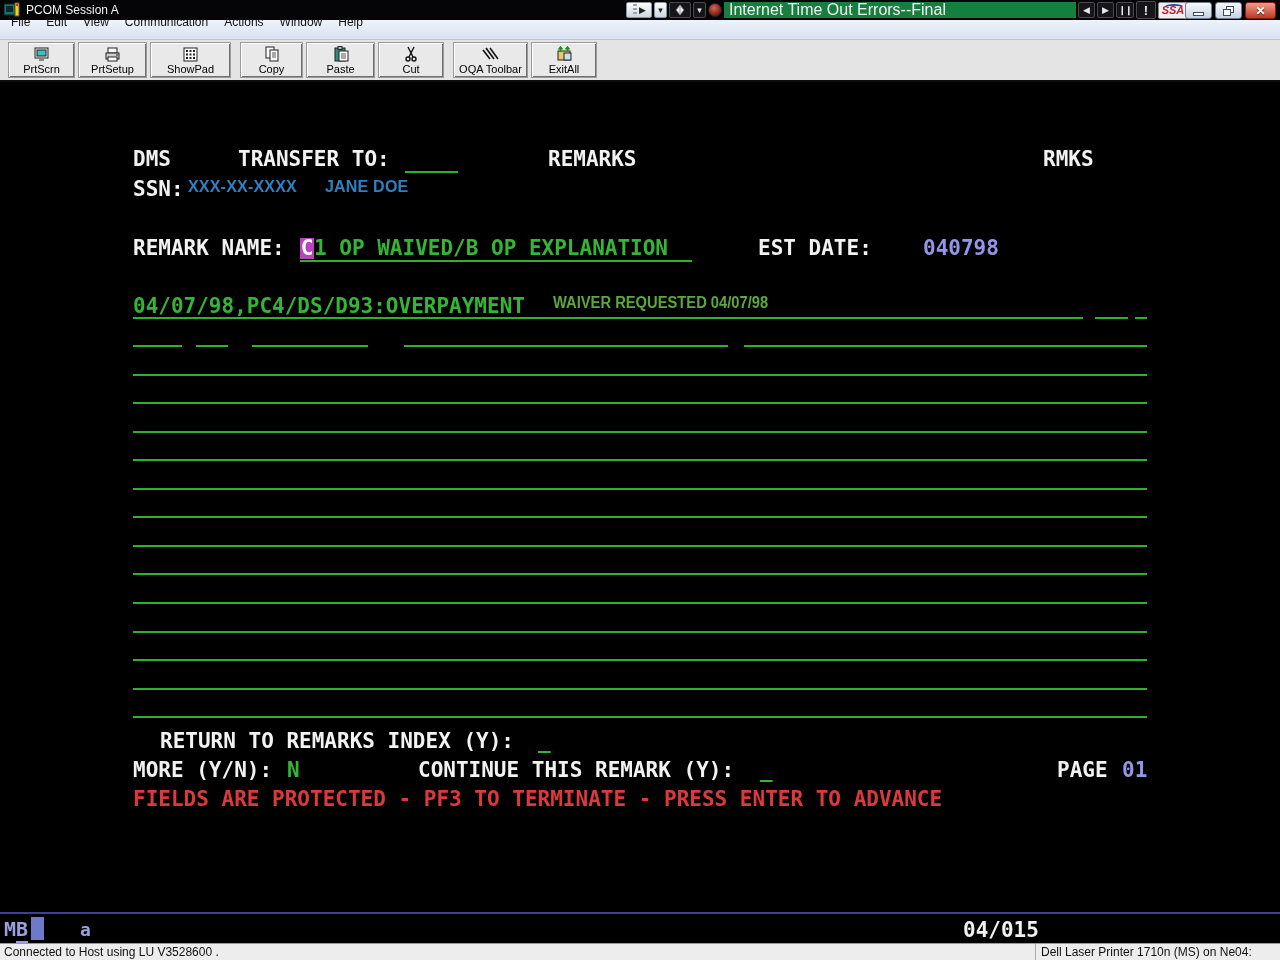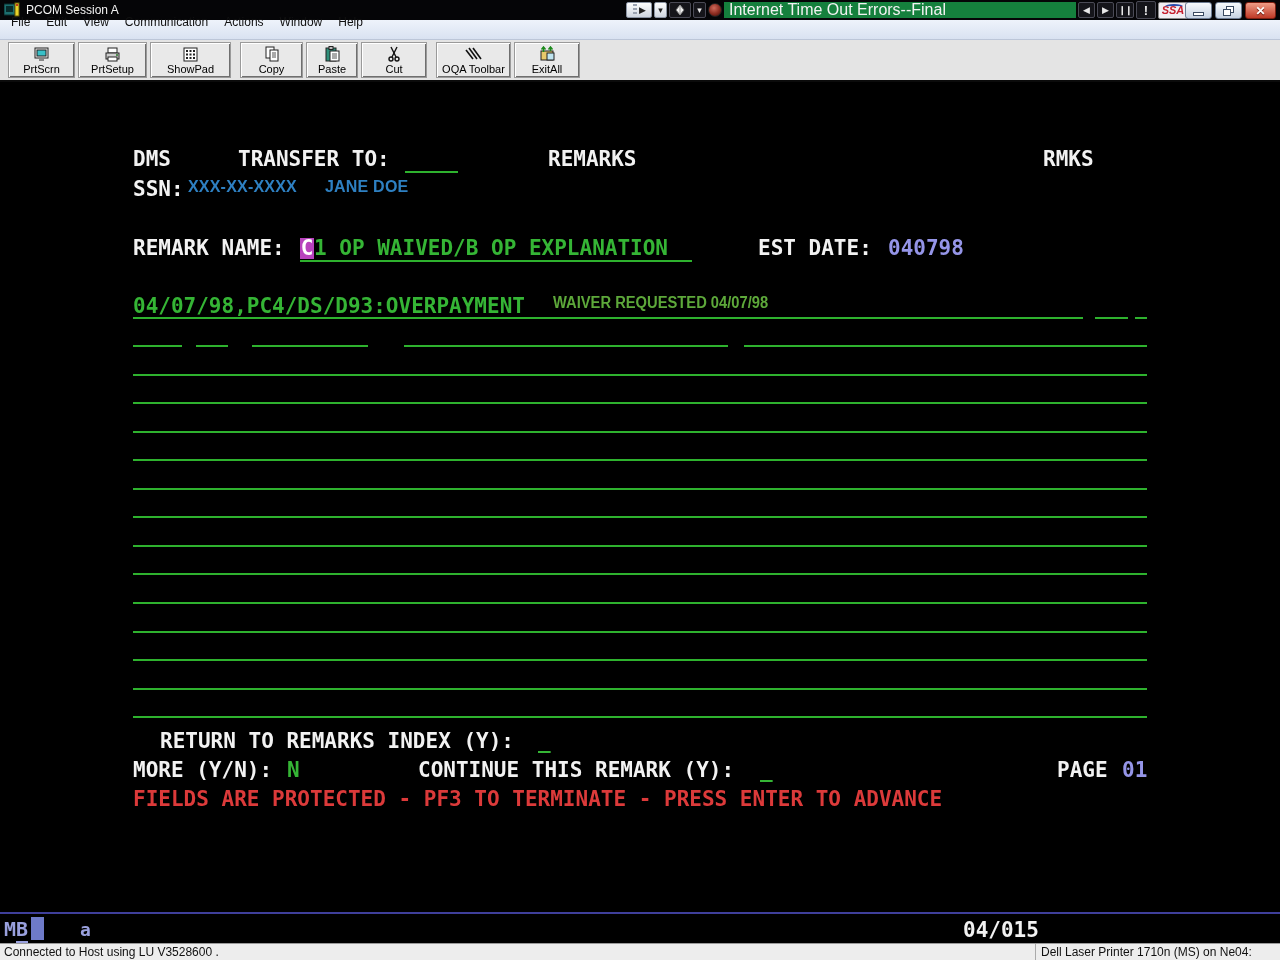--- a/index.html
+++ b/index.html
@@ -220,21 +220,21 @@
           <rect x="6" y="4" width="8" height="11" fill="#fff" stroke="#222"></rect>
           <g stroke="#555">
                 <line x1="8" y1="7" x2="12" y2="7"></line>
                 <line x1="8" y1="9" x2="12" y2="9"></line>
                 <line x1="8" y1="11" x2="12" y2="11"></line>
               </g>
             </svg>
           </span>
         <span class="tlabel">Copy</span>
       </div>
-      <div class="tbtn" style="width:52px">
+      <div class="tbtn" style="width:69px">
         <span class="ticon">
             <svg width="16" height="16" viewBox="0 0 16 16">
           <rect x="2" y="2" width="10" height="13" fill="#2e8f7a" stroke="#222"></rect>
           <rect x="5" y="0.5" width="4" height="3" fill="#bdbdbd" stroke="#222"></rect>
           <rect x="6" y="5" width="9" height="10" fill="#fff" stroke="#222"></rect>
           <g stroke="#555">
                 <line x1="8" y1="8" x2="13" y2="8"></line>
                 <line x1="8" y1="10" x2="13" y2="10"></line>
                 <line x1="8" y1="12" x2="13" y2="12"></line>
               </g>
@@ -297,21 +297,21 @@
 
     <span class="t tw" style="left:133px; top:97px">SSN:</span>
     <span class="ovl-blue" style="left:188px; top:96px">XXX-XX-XXXX</span>
     <span class="ovl-blue" style="left:325px; top:96px">JANE DOE</span>
 
     <span class="t tw" style="left:133px; top:156px">REMARK NAME:</span>
     <span class="cursor-block" style="left:300px; top:156px">C</span>
     <span class="t tg" style="left:314px; top:156px">1 OP WAIVED/B OP EXPLANATION</span>
     <div class="tline" style="left:300px; top:178px; width:392px"></div>
     <span class="t tw" style="left:758px; top:156px">EST DATE:</span>
-    <span class="t tb" style="left:888px; top:156px">040798</span>
+    <span class="t tb" style="left:923px; top:156px">040798</span>
 
     <span class="t tg" style="left:133px; top:214px">04/07/98,PC4/DS/D93:OVERPAYMENT</span>
     <span class="ovl-green" style="left:553px; top:212px">WAIVER REQUESTED 04/07/98</span>
 
     <div>
         <div class="tline" style="top: 235px; left: 133px; width: 950px;"></div>
         <div class="tline" style="top: 235px; left: 1095px; width: 33px;"></div>
         <div class="tline" style="top: 235px; left: 1135px; width: 12px;"></div>
         <div class="tline" style="top: 263px; left: 133px; width: 49px;"></div>
         <div class="tline" style="top: 263px; left: 196px; width: 32px;"></div>

